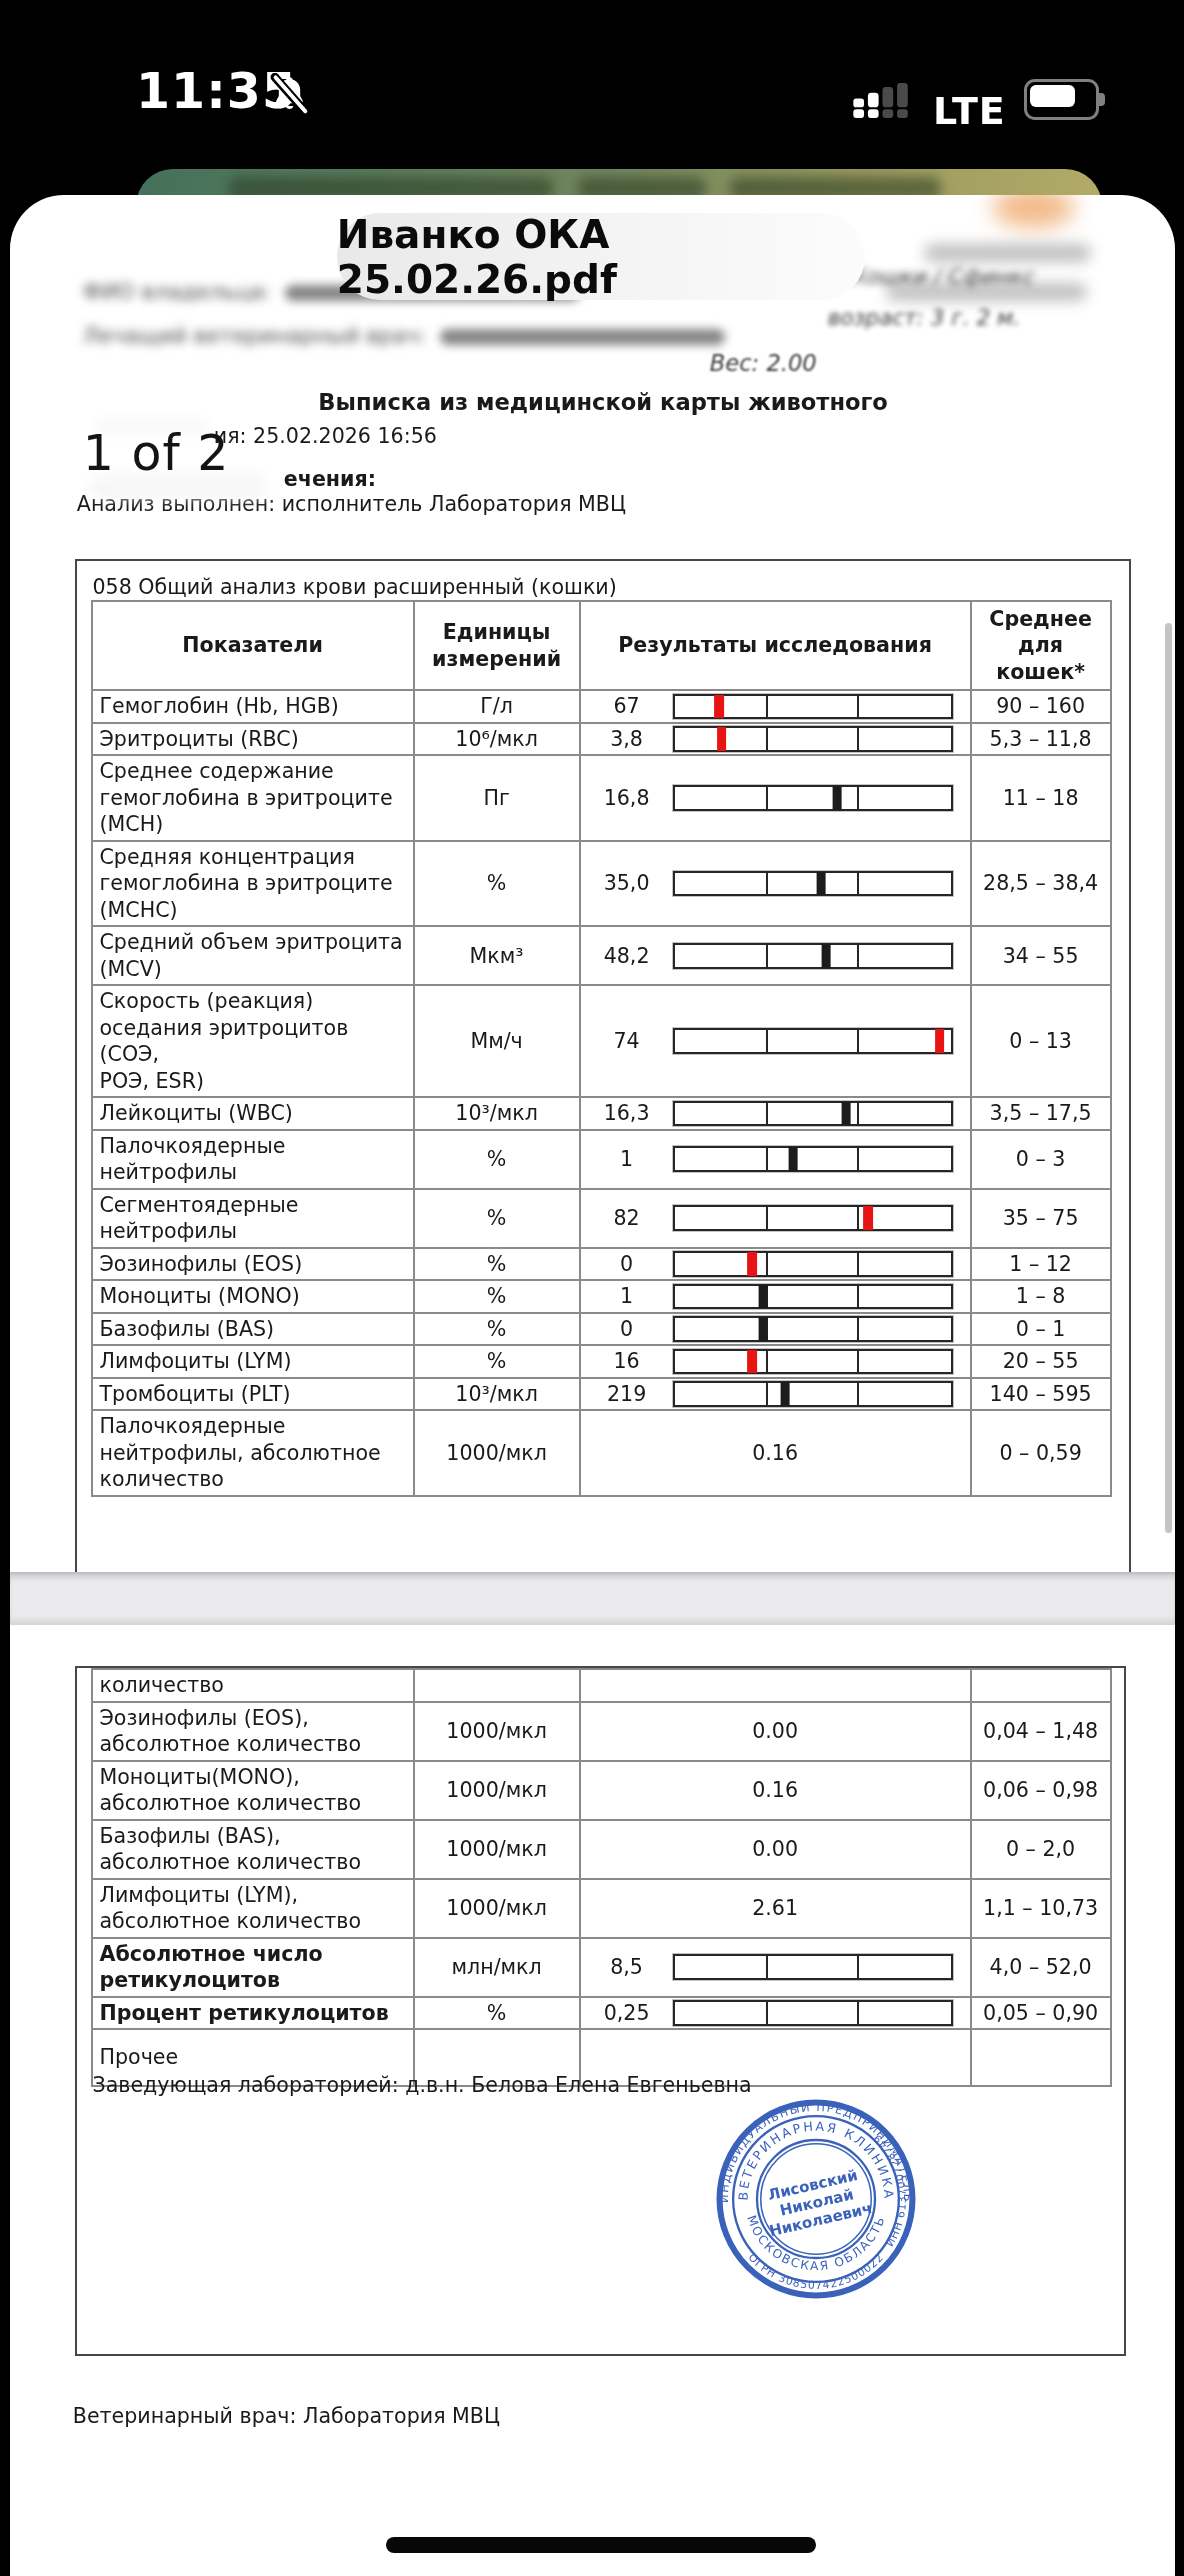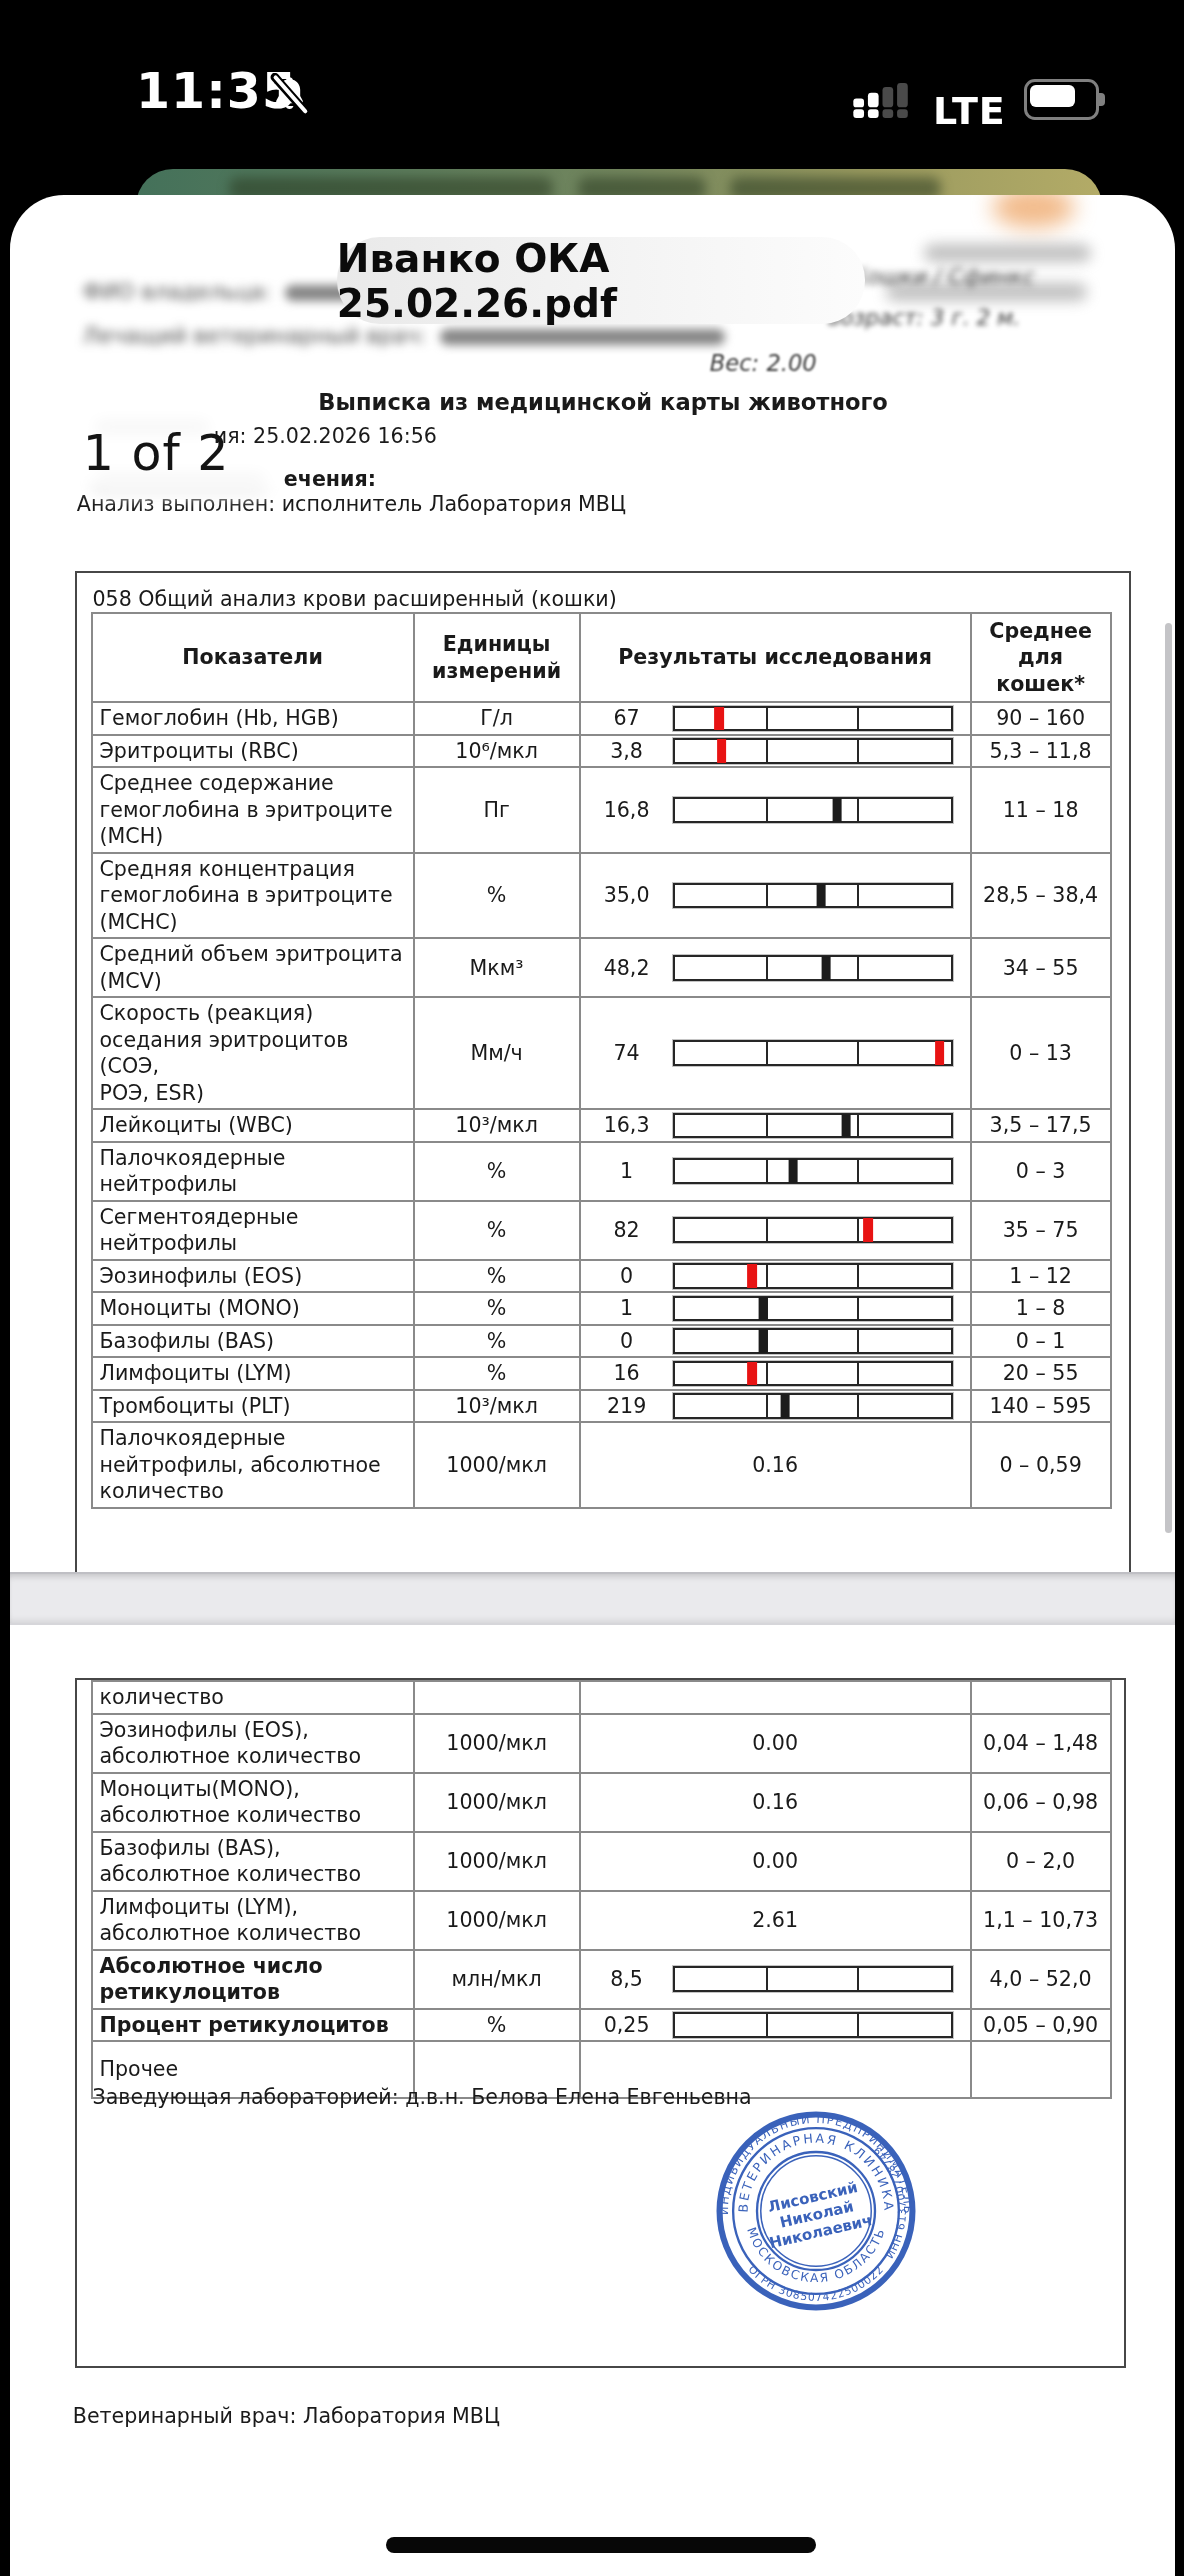--- a/index.html
+++ b/index.html
@@ -20,33 +20,33 @@
   .strip-smudge{position:absolute;top:7.9px;height:23.6px;background:rgba(42,58,32,0.55);border-radius:9.8px;filter:blur(5.9px);}
   
   .doc-card{position:absolute;left:9.8px;top:195px;width:1165px;height:2381px;background:#fff;
             border-radius:54px 54px 0 0;overflow:hidden;z-index:5;}
   .smudge{position:absolute;background:#8d8d8d;border-radius:8.8px;filter:blur(6.9px);opacity:.55;}
   .bl-line{position:absolute;font-size:21.6px;color:#4a4a4a;filter:blur(4.9px);white-space:nowrap;}
   .bl-line .sm{display:inline-block;height:15.7px;background:#858585;border-radius:7.9px;vertical-align:middle;margin-left:13.8px;}
   .bl-it{position:absolute;font-size:21.6px;font-style:italic;color:#3d3d3d;white-space:nowrap;}
   .orange-blob{position:absolute;left:982px;top:-7.9px;width:83px;height:41px;background:rgba(233,142,62,0.6);
                border-radius:50%;filter:blur(10.8px);}
-  .title-pill{position:absolute;left:327px;top:42px;width:528px;height:87px;border-radius:43px;z-index:6;
+  .title-pill{position:absolute;left:327px;top:18px;width:528px;height:87px;border-radius:43px;z-index:6;
     background:linear-gradient(90deg,#e9e9e9 0%,#f2f2f2 45%,#fcfcfc 100%);
     display:flex;align-items:center;font-size:39px;font-weight:bold;color:#0b0b0b;}
   .p1-heading{position:absolute;left:0;top:194px;width:1165px;text-align:center;text-indent:21.6px;
               font-size:22.6px;font-weight:bold;}
   .p1-date{position:absolute;left:204px;top:229px;font-size:20.6px;z-index:4;}
   .ind-blob{position:absolute;left:53px;top:196px;width:242px;height:106px;border-radius:63px;
             background:rgba(255,255,255,0.88);filter:blur(6.9px);z-index:3;}
   .page-ind{position:absolute;left:73px;top:230px;font-size:49px;color:#141414;z-index:4;letter-spacing:1px;}
   .p1-desc{position:absolute;left:274px;top:272px;font-size:20.6px;font-weight:bold;z-index:4;}
   .p1-analysis{position:absolute;left:67px;top:297px;font-size:20.6px;}
   
-  .pbox{position:absolute;background:#fff;border:2px solid #474747;margin-top:12px;}
+  .pbox{position:absolute;background:#fff;border:2px solid #474747;}
   .pbox1{left:65px;top:364px;width:1052px;height:1014px;border-bottom:none;overflow:hidden;}
   .pbox2{left:65px;top:1471px;width:1047px;height:686px;}
   .tbl-title{position:absolute;left:15.7px;top:13.8px;font-size:20.6px;white-space:nowrap;}
   table.blood{position:absolute;left:13.8px;border-collapse:collapse;table-layout:fixed;width:1020px;
               font-size:20.6px;line-height:26.5px;}
   table.blood#t1{top:39px;}  table.blood#t2{top:0px;}
   table.blood td,table.blood th{border:2px solid #8a8a8a;vertical-align:middle;}
   table.blood th{font-weight:bold;padding:3.9px 2px;text-align:center;}
   td.c1{padding:2px 3.9px 2px 6.9px;white-space:pre-line;text-align:left;}
   td.c1.bold{font-weight:bold;}

